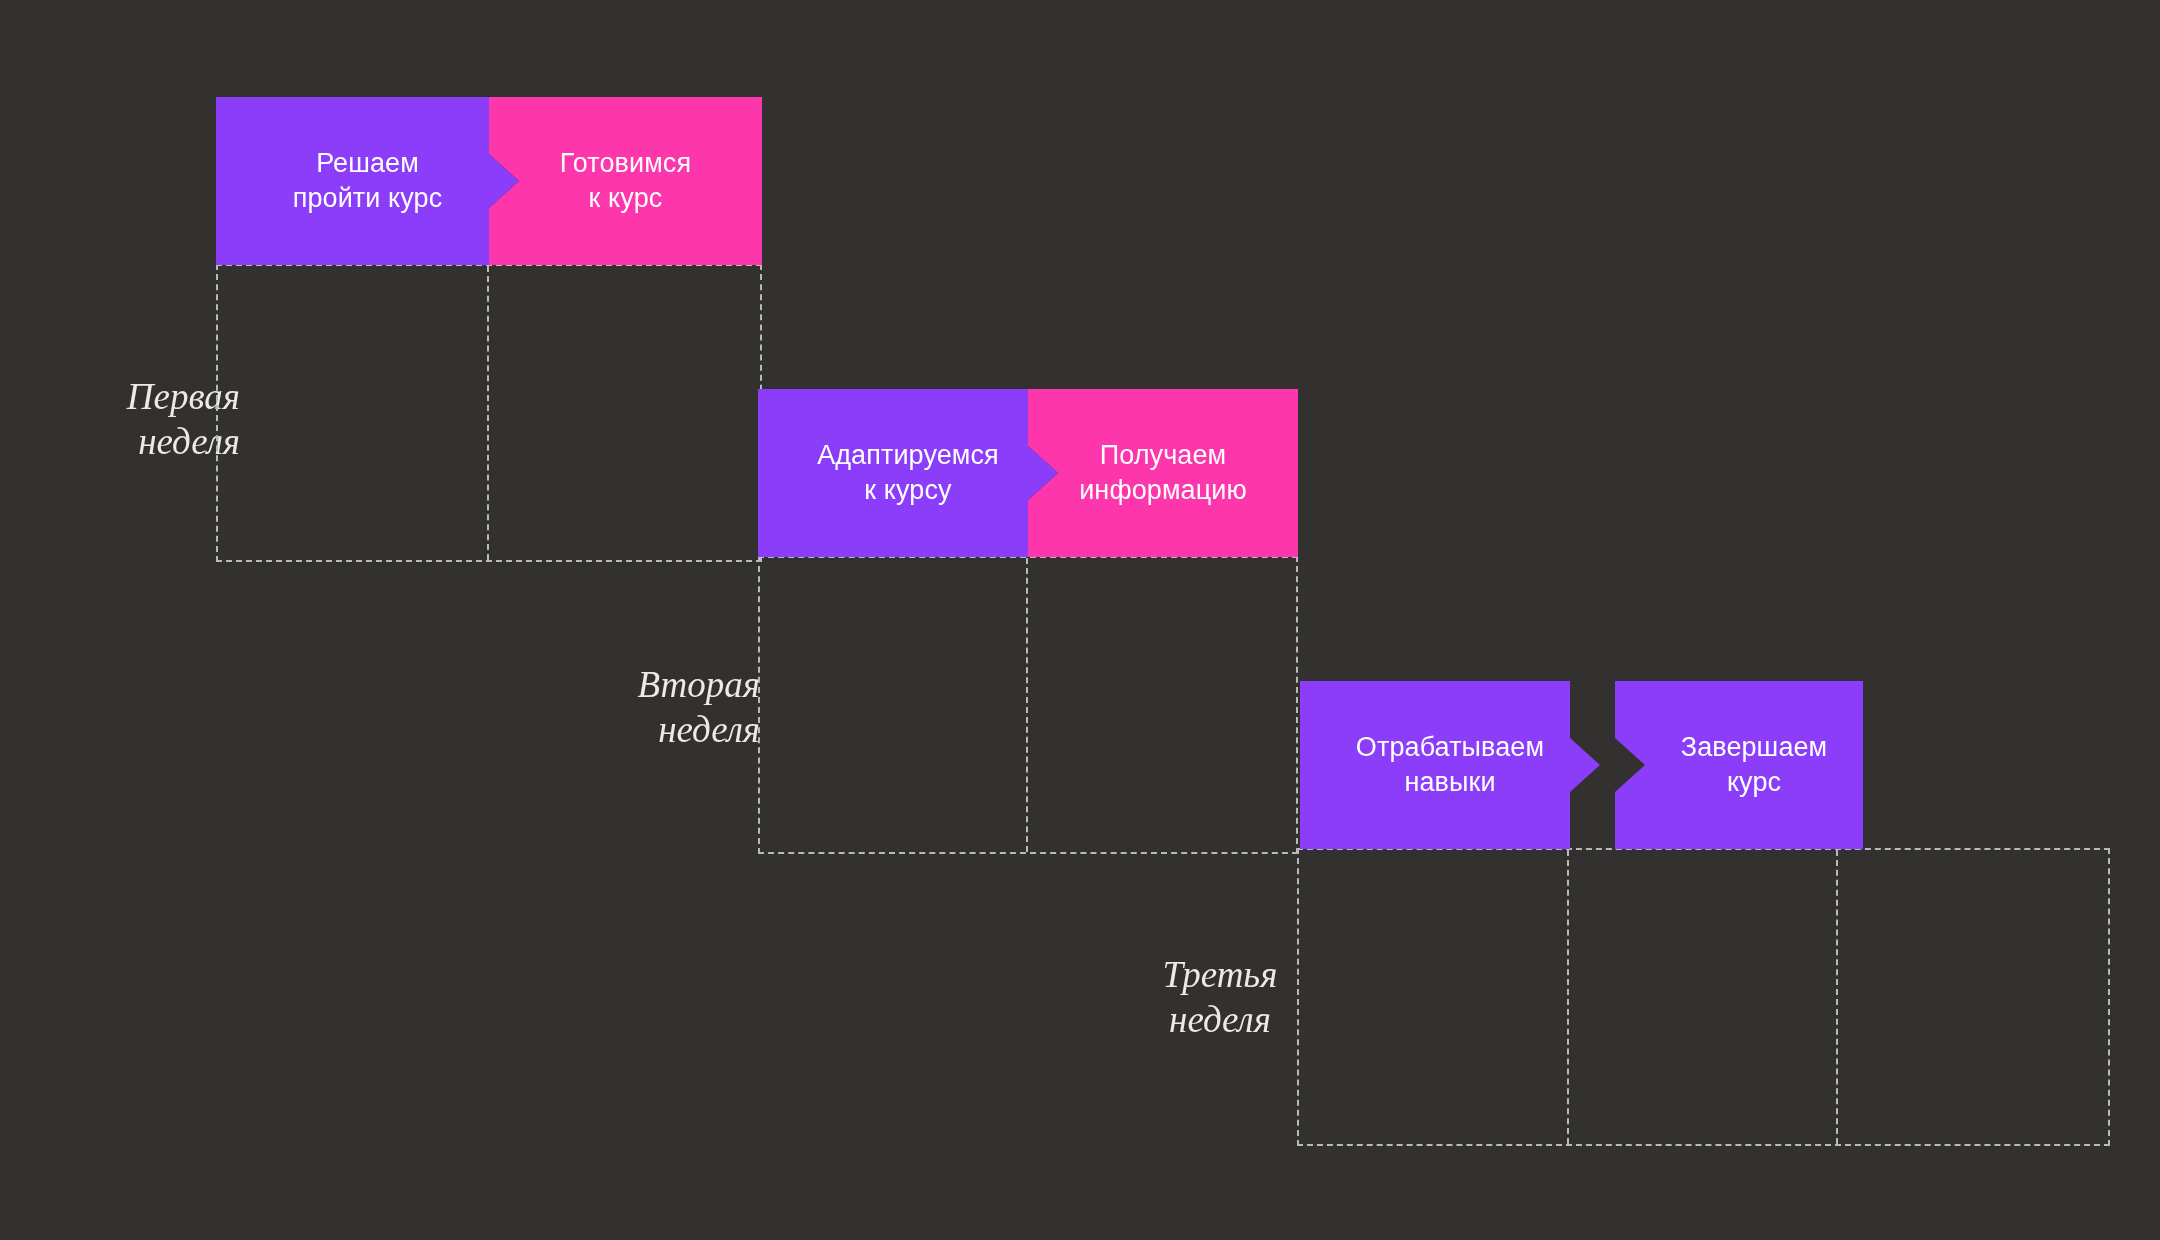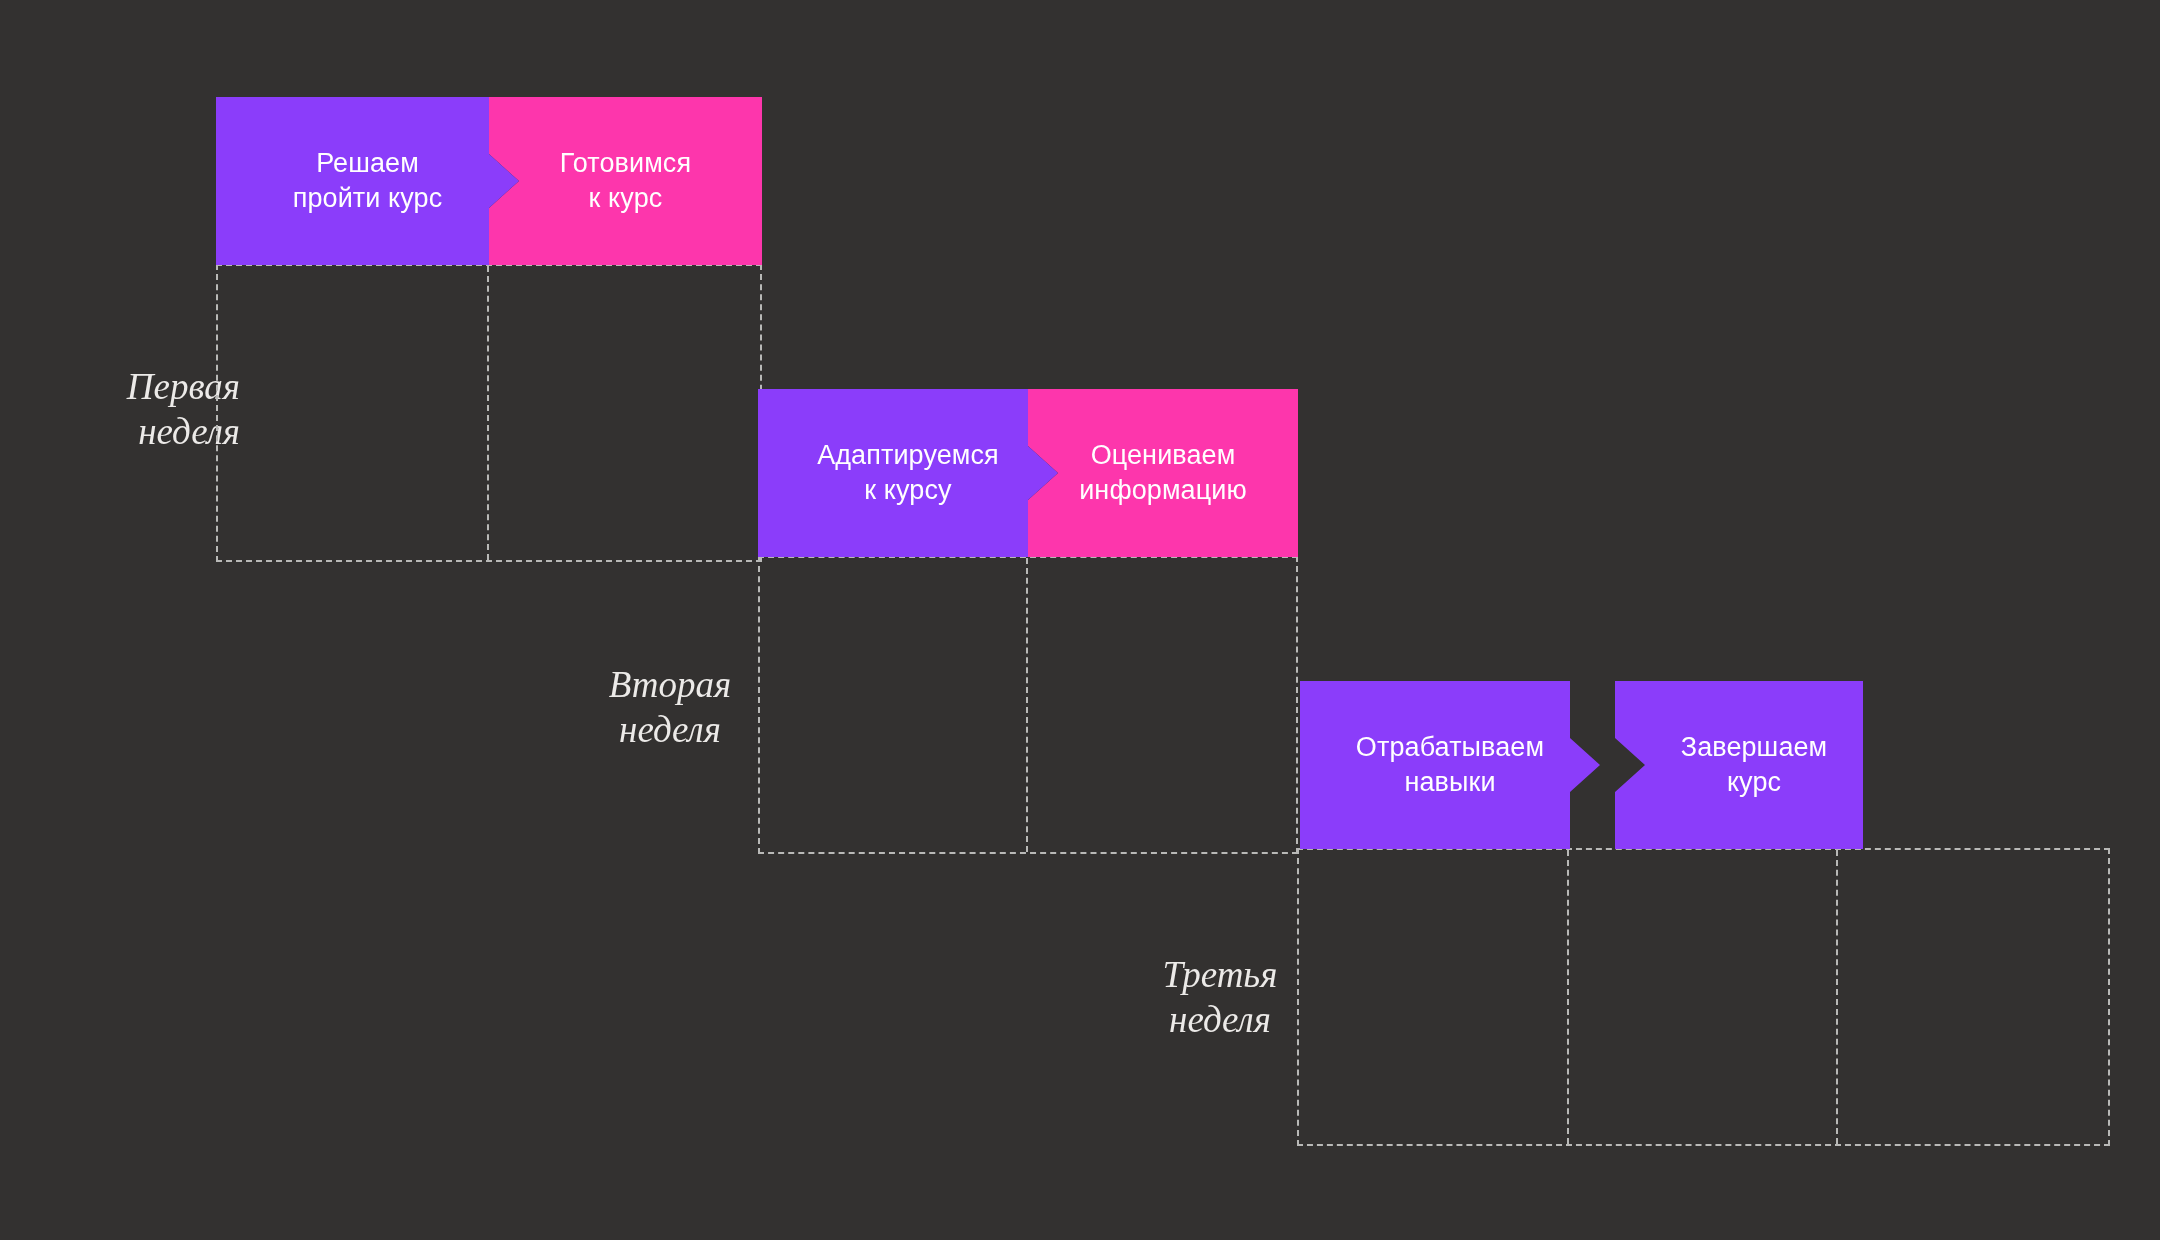--- a/index.html
+++ b/index.html
@@ -106,21 +106,21 @@
     white-space: pre-line;
   }
 </style>
 </head>
 <body>
 
 <div id="stage">
 
   <div class="week-row">
 
-    <div class="week-label" style="left:60px; top:364px; width:180px;">Первая
+    <div class="week-label" style="left:60px; top:374px; width:180px;">Первая
 неделя</div>
 
     <div class="grid" style="left:216px; top:264px; width:546px; height:298px;">
       <div class="grid-cell" style="width:50%;"></div>
       <div class="grid-cell" style="width:50%;"></div>
     </div>
 
     <div class="bars" style="left:216px; top:97px; width:546px; height:168px;">
 
       <div class="bar purple" style="width:273px;">
@@ -132,38 +132,38 @@
       <div class="bar pink notched" style="width:273px;">
         <span class="bar-label">Готовимся
 к курс</span>
         <span class="arrow"></span>
       </div>
     </div>
   </div>
 
   <div class="week-row">
 
-    <div class="week-label" style="left:580px; top:662px; width:180px;text-align:center;">Вторая
+    <div class="week-label" style="left:580px; top:662px; width:180px;">Вторая
 неделя</div>
 
     <div class="grid" style="left:758px; top:556px; width:540px; height:298px;">
       <div class="grid-cell" style="width:50%;"></div>
       <div class="grid-cell" style="width:50%;"></div>
     </div>
 
     <div class="bars" style="left:758px; top:389px; width:540px; height:168px;">
 
       <div class="bar purple" style="width:270px;">
         <span class="bar-label">Адаптируемся
 к курсу</span>
         <span class="arrow"></span>
       </div>
 
       <div class="bar pink notched" style="width:270px;">
-        <span class="bar-label">Оцениваем
+        <span class="bar-label">Получаем
 информацию</span>
         <span class="arrow"></span>
       </div>
     </div>
   </div>
 
   <div class="week-row">
 
     <div class="week-label" style="left:1130px; top:952px; width:180px;text-align:center;">Третья
 неделя</div>

